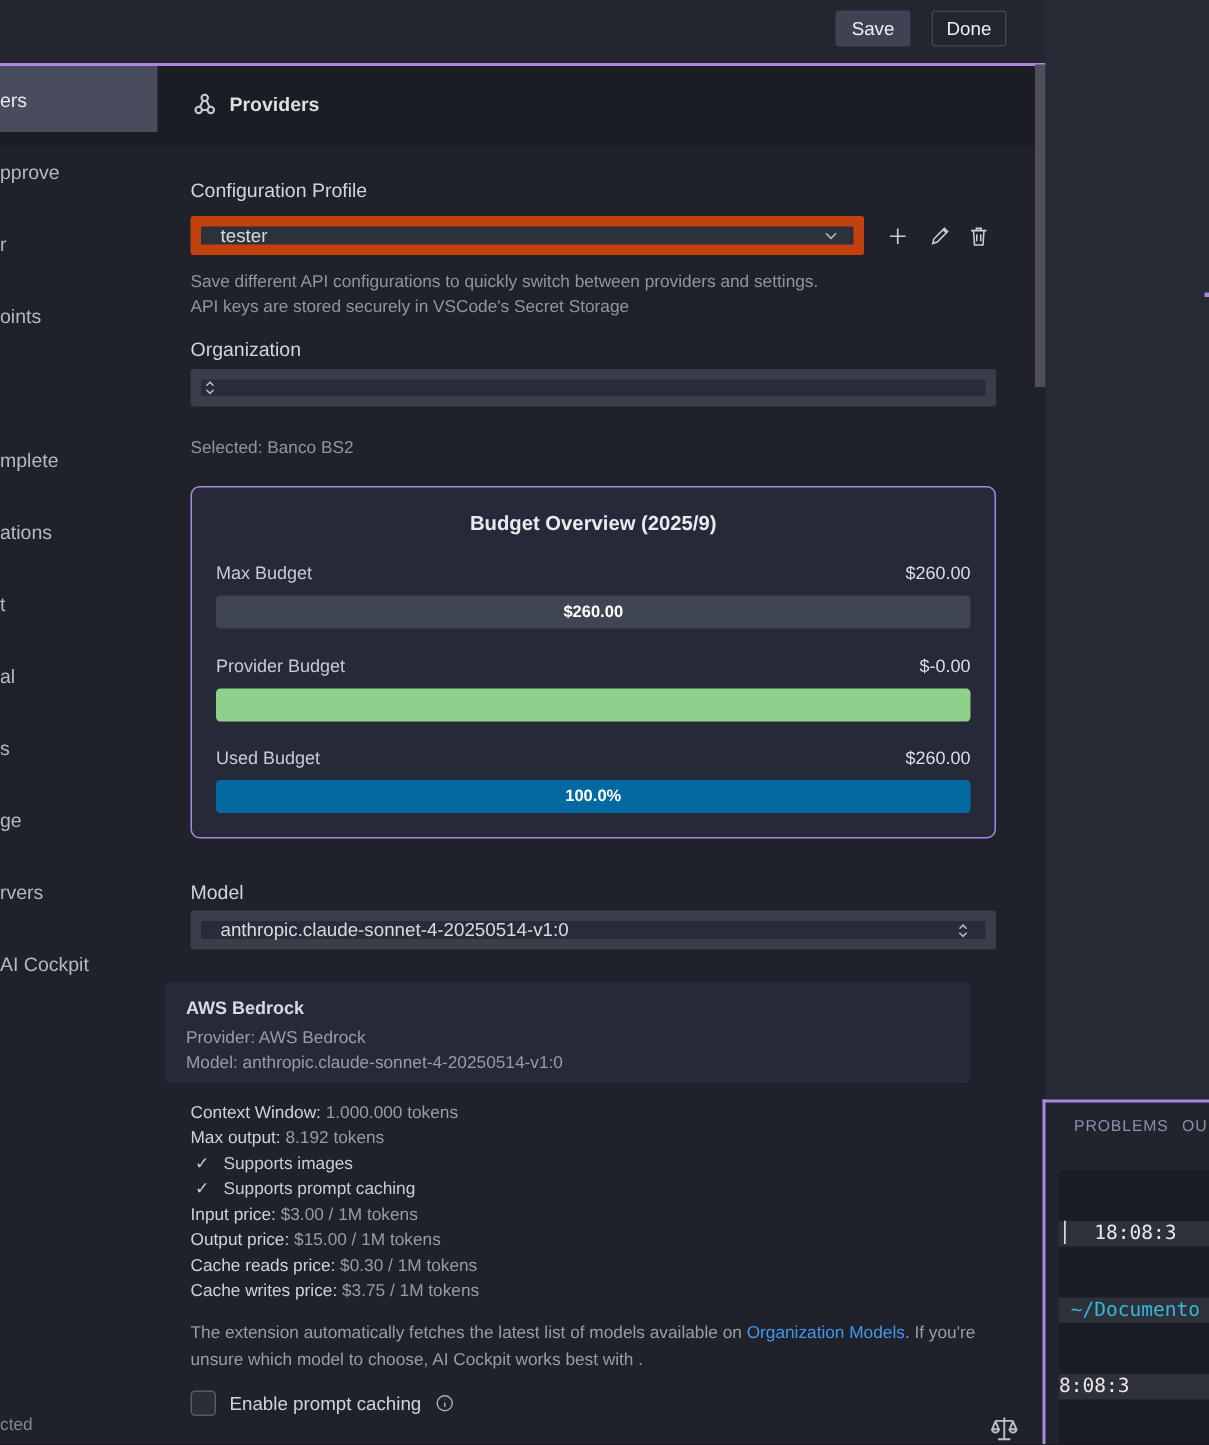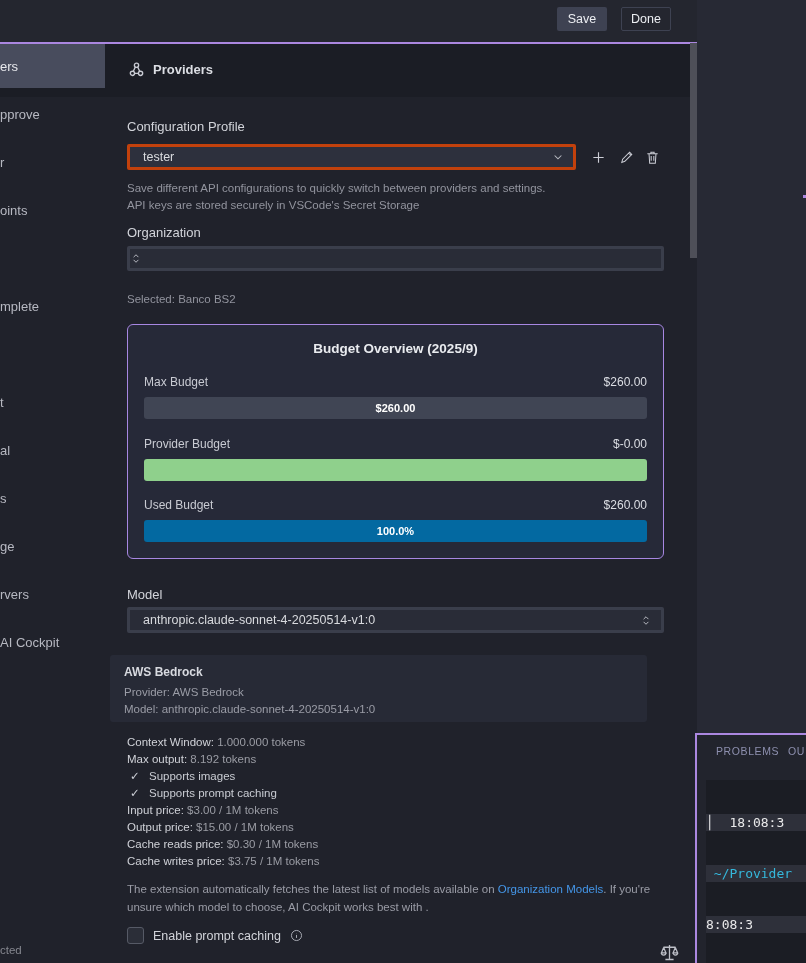--- a/index.html
+++ b/index.html
@@ -25,21 +25,21 @@
   .providers-header svg{color:#c9cbd3;}
   
   .sidebar{position:absolute;left:0;top:43px;width:105px;height:700px;}
   .side-item{position:absolute;left:0;width:105px;height:44px;display:flex;align-items:center;
              font-size:13px;color:#b7b9c2;cursor:pointer;white-space:nowrap;overflow:hidden;}
   .side-item.selected{background:#484c5d;color:#e7e8ec;}
   .frag-bottom{position:absolute;left:0;top:944px;font-size:11.5px;color:#85878f;}
   
   .content{position:absolute;left:0;top:0;width:697px;height:963px;}
   .field-label{position:absolute;left:127px;font-size:13px;color:#d2d4da;}
-  .dropdown{position:absolute;background:#2d303d;border:3px solid #c2410c;border-radius:2px;
+  .dropdown{position:absolute;background:#2d303d;border:7px solid #c2410c;border-radius:2px;
             display:flex;align-items:center;font-size:12.5px;color:#d8dade;cursor:pointer;}
   .dropdown .dd-text{padding-left:13px;flex:1;white-space:nowrap;overflow:hidden;}
   .dropdown .dd-icon{margin-right:9px;color:#b8bac2;display:flex;}
   .sel{background:#292c37;border-color:#3a3e4b;}
   .icon-btn{position:absolute;width:20px;height:20px;display:flex;align-items:center;justify-content:center;
             color:#ccced6;cursor:pointer;}
   .help-text{position:absolute;left:127px;font-size:11.5px;color:#92949e;line-height:17px;}
   .muted{position:absolute;left:127px;font-size:11.5px;color:#92949e;}
   
   .budget{position:absolute;left:127px;top:324px;width:537px;height:235px;background:#262938;
@@ -118,20 +118,23 @@
         </div>
       <div class="side-item" style="top:145px">
           <span>oints</span>
         </div>
       <div class="side-item" style="top:193px">
           <span></span>
         </div>
       <div class="side-item" style="top:241px">
           <span>mplete</span>
         </div>
+      <div class="side-item" style="top:289px">
+          <span>ations</span>
+        </div>
       <div class="side-item" style="top:337px">
           <span>t</span>
         </div>
       <div class="side-item" style="top:385px">
           <span>al</span>
         </div>
       <div class="side-item" style="top:433px">
           <span>s</span>
         </div>
       <div class="side-item" style="top:481px">
@@ -277,21 +280,21 @@
   <div class="right-col">
     <div class="purple-dash"></div>
 
     <div class="bottom-panel">
       <div class="panel-tabs">
         <span class="panel-tab tab-problems">PROBLEMS</span>
         <span class="panel-tab tab-output">OU</span>
       </div>
       <div class="terminal">
         <span class="term-line selected t-plain"><span class="t-cursor">│</span><span>  18:08:3</span></span>
-        <span class="term-line selected t-path"> ~/Provider</span>
+        <span class="term-line selected t-path"> ~/Documento</span>
         <span class="term-line selected t-plain">8:08:3</span>
         
         
         
         
         
         
         
         
       </div>

